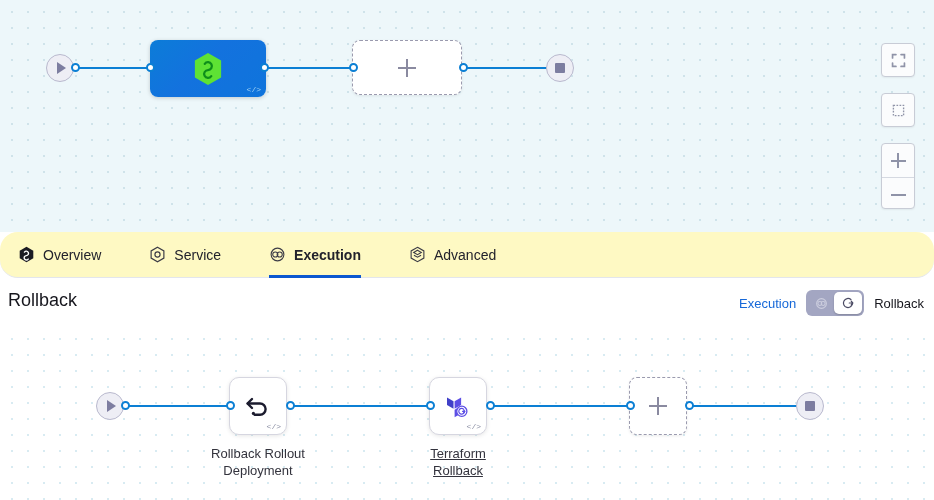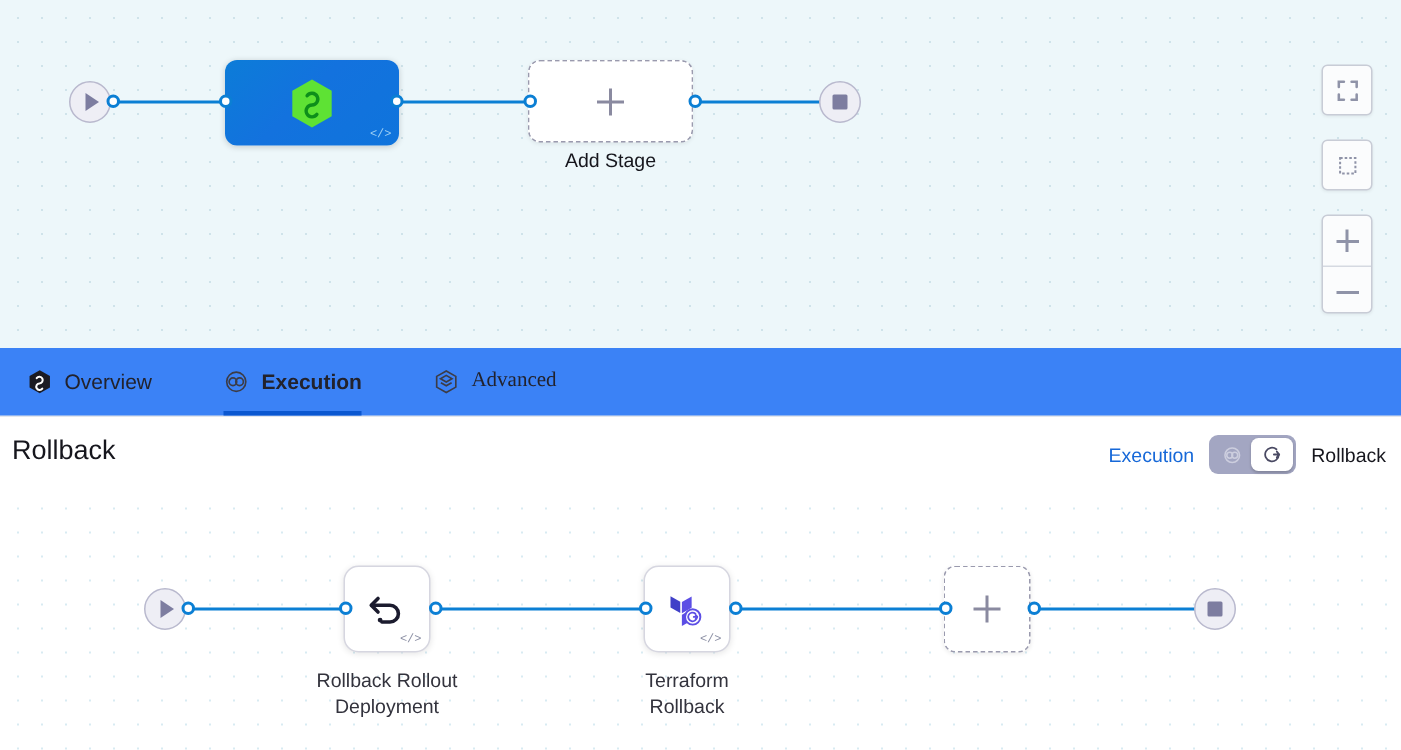--- a/index.html
+++ b/index.html
@@ -213,25 +213,26 @@
   .zoom-plus::after  { top: 0; left: 6.5px; height: 15px; width: 2px; }
   .zoom-minus {
     width: 15px; height: 2px; background: #8f93a8;
   }
 
   
   .tabbar {
     position: absolute;
     left: 0; top: 232px;
     width: 934px; height: 46px;
-    background: #3b82f6;
+    background: #fef9c3;
     border-bottom: 1px solid #e3e6ec;
     display: flex;
-    align-items: flex-end;
-    box-sizing: border-box;
+    align-items: center;
+    box-sizing: border-box;
+    border-radius: 18px;
   }
   .tab {
     display: flex;
     align-items: center;
     gap: 8px;
     padding: 0 0;
     position: relative;
     height: 46px;
     box-sizing: border-box;
     color: #22222c;
@@ -327,21 +328,20 @@
       <span class="code-badge">&lt;/&gt;</span>
     </div>
     <div class="port" style="left:146px; top:63px;"></div>
     <div class="port" style="left:260px; top:63px;"></div>
 
     <div class="dashed-node" style="left:352px; top:40px; width:110px; height:55px;">
       <div class="plus-glyph"></div>
     </div>
     <div class="port" style="left:349px; top:63px;"></div>
     <div class="port" style="left:459px; top:63px;"></div>
-    <div class="node-label" style="left:352px; top:98px; width:110px;">Add Stage</div>
 
     <div class="port" style="left:551px; top:63px;"></div>
     <div class="round-node" style="left:546px; top:54px;">
       <div class="stop-sq"></div>
     </div>
 
     <div class="ctrl-btn" style="left:881px; top:43px;">
       <svg width="17" height="17" viewBox="0 0 20 20">
         <path d="M3 7V3h4M17 7V3h-4M3 13v4h4M17 13v4h-4" stroke="#8f93a8" stroke-width="2" fill="none" stroke-linecap="round"></path>
       </svg>
@@ -369,34 +369,43 @@
     <div class="tab" style="margin-left:18px;">
       <span class="tab-icon">
         <svg width="17" height="17" viewBox="0 0 20 20">
           <polygon points="10,1 18,5.5 18,14.5 10,19 2,14.5 2,5.5" fill="#1b1b23"></polygon>
           <path d="M7.6 7.2 a2.6 2.6 0 1 1 2.2 4.1 a2.6 2.6 0 1 0 2.2 4.1" stroke="#ffffff" stroke-width="1.6" fill="none" stroke-linecap="round"></path>
         </svg>
       </span>
       <span>Overview</span>
     </div>
 
+    <div class="tab" style="margin-left:48px;">
+      <span class="tab-icon">
+        <svg width="17" height="17" viewBox="0 0 20 20">
+          <polygon points="10,1.5 17.5,5.8 17.5,14.2 10,18.5 2.5,14.2 2.5,5.8" fill="none" stroke="#3c3c46" stroke-width="1.4"></polygon>
+          <circle cx="10" cy="10" r="3" fill="none" stroke="#3c3c46" stroke-width="1.4"></circle>
+        </svg>
+      </span>
+      <span>Service</span>
+    </div>
 
 
     <div class="tab active" style="margin-left:48px;">
       <span class="tab-icon">
         <svg width="17" height="17" viewBox="0 0 20 20">
           <circle cx="10" cy="10" r="7.5" fill="none" stroke="#3c3c46" stroke-width="1.3"></circle>
           <circle cx="7.4" cy="10" r="3" fill="none" stroke="#3c3c46" stroke-width="1.3"></circle>
           <circle cx="12.6" cy="10" r="3" fill="none" stroke="#3c3c46" stroke-width="1.3"></circle>
         </svg>
       </span>
       <span>Execution</span>
     </div>
 
-    <div class="tab" style="margin-left:48px;font-family:Liberation Serif, serif;">
+    <div class="tab" style="margin-left:48px;">
       <span class="tab-icon">
         <svg width="17" height="17" viewBox="0 0 20 20">
           <polygon points="10,1.5 17.5,5.8 17.5,14.2 10,18.5 2.5,14.2 2.5,5.8" fill="none" stroke="#3c3c46" stroke-width="1.3"></polygon>
           <polygon points="10,5 14.5,7.6 10,10.2 5.5,7.6" fill="none" stroke="#3c3c46" stroke-width="1.3"></polygon>
           <polyline points="5.8,10.8 10,13.2 14.2,10.8" fill="none" stroke="#3c3c46" stroke-width="1.3"></polyline>
         </svg>
       </span>
       <span>Advanced</span>
     </div>
   </div>
@@ -458,21 +467,21 @@
         <polygon points="12.6,11.3 19.1,7.6 19.1,15.1 12.6,18.8" fill="#5c4ee5"></polygon>
         <polygon points="12.6,19.8 19.1,16.1 19.1,23.6 12.6,27.3" fill="#5c4ee5"></polygon>
         <circle cx="19.8" cy="21.3" r="5.1" fill="#ffffff" stroke="#5c4ee5" stroke-width="1.3"></circle>
         <path d="M22.6 21.3 a2.9 2.9 0 1 1 -1 -2.2" fill="none" stroke="#5c4ee5" stroke-width="1.2" stroke-linecap="round"></path>
         <path d="M22.7 21.3 L20.5 21.3 M21.7 19.9 L22.9 21.3 L21.7 22.7" fill="none" stroke="#5c4ee5" stroke-width="1.2" stroke-linecap="round" stroke-linejoin="round"></path>
       </svg>
       <span class="code-badge-dark">&lt;/&gt;</span>
     </div>
     <div class="port" style="left:426px; top:74px;"></div>
     <div class="port" style="left:486px; top:74px;"></div>
-    <div class="node-label node-label-dim" style="left:388px; top:118px; width:140px;">Terraform
+    <div class="node-label node-label-dim" style="left:388px; top:118px; width:140px;text-decoration:underline;">Terraform
 Rollback</div>
 
     <div class="dashed-node" style="left:629px; top:50px; width:58px; height:58px;">
       <div class="plus-glyph"></div>
     </div>
     <div class="port" style="left:626px; top:74px;"></div>
     <div class="port" style="left:685px; top:74px;"></div>
 
     <div class="port" style="left:803px; top:74px;"></div>
     <div class="round-node" style="left:796px; top:65px;">

